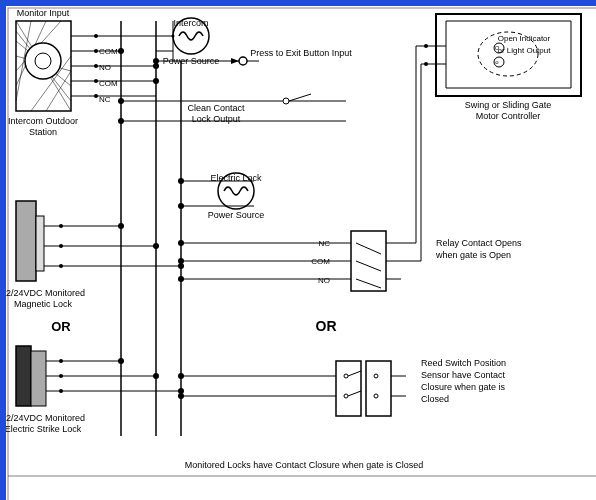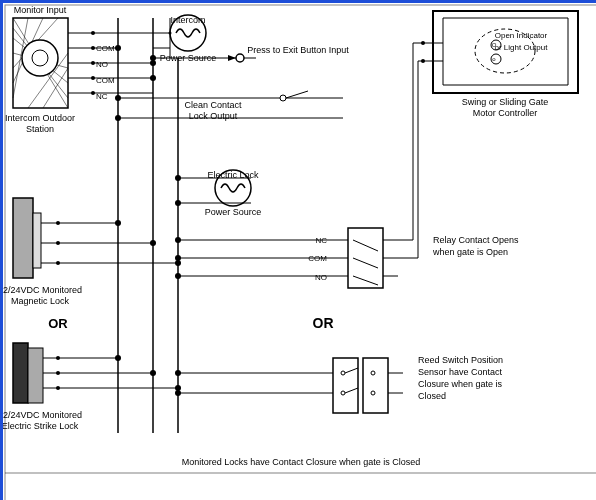--- a/index.html
+++ b/index.html
@@ -10,21 +10,21 @@
       font-family: Arial, sans-serif;
       font-size: 10px;
       overflow: hidden;
       position: relative;
     }
     .diagram-container {
       width: 596px;
       height: 500px;
       position: relative;
       background: #0ea5e9;
-      border: 3px solid #1d4ed8;
+      border: 6px solid #1d4ed8;
     }
     svg {
       position: absolute;
       top: 0; left: 0;
       width: 596px;
       height: 500px;
     }
   </style>
 </head>
 <body>

